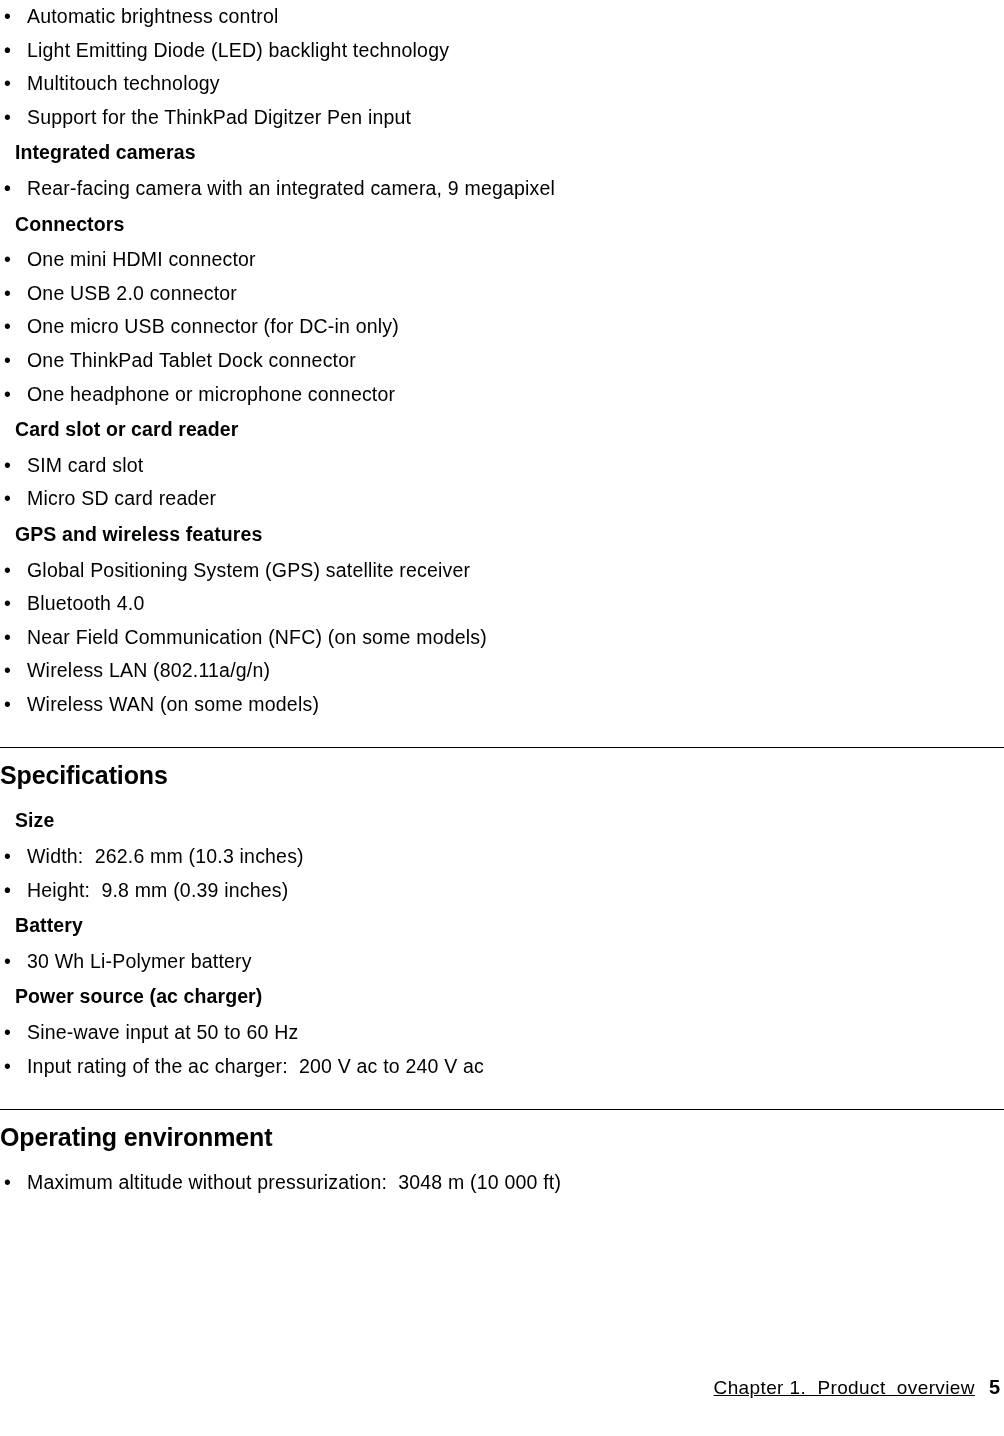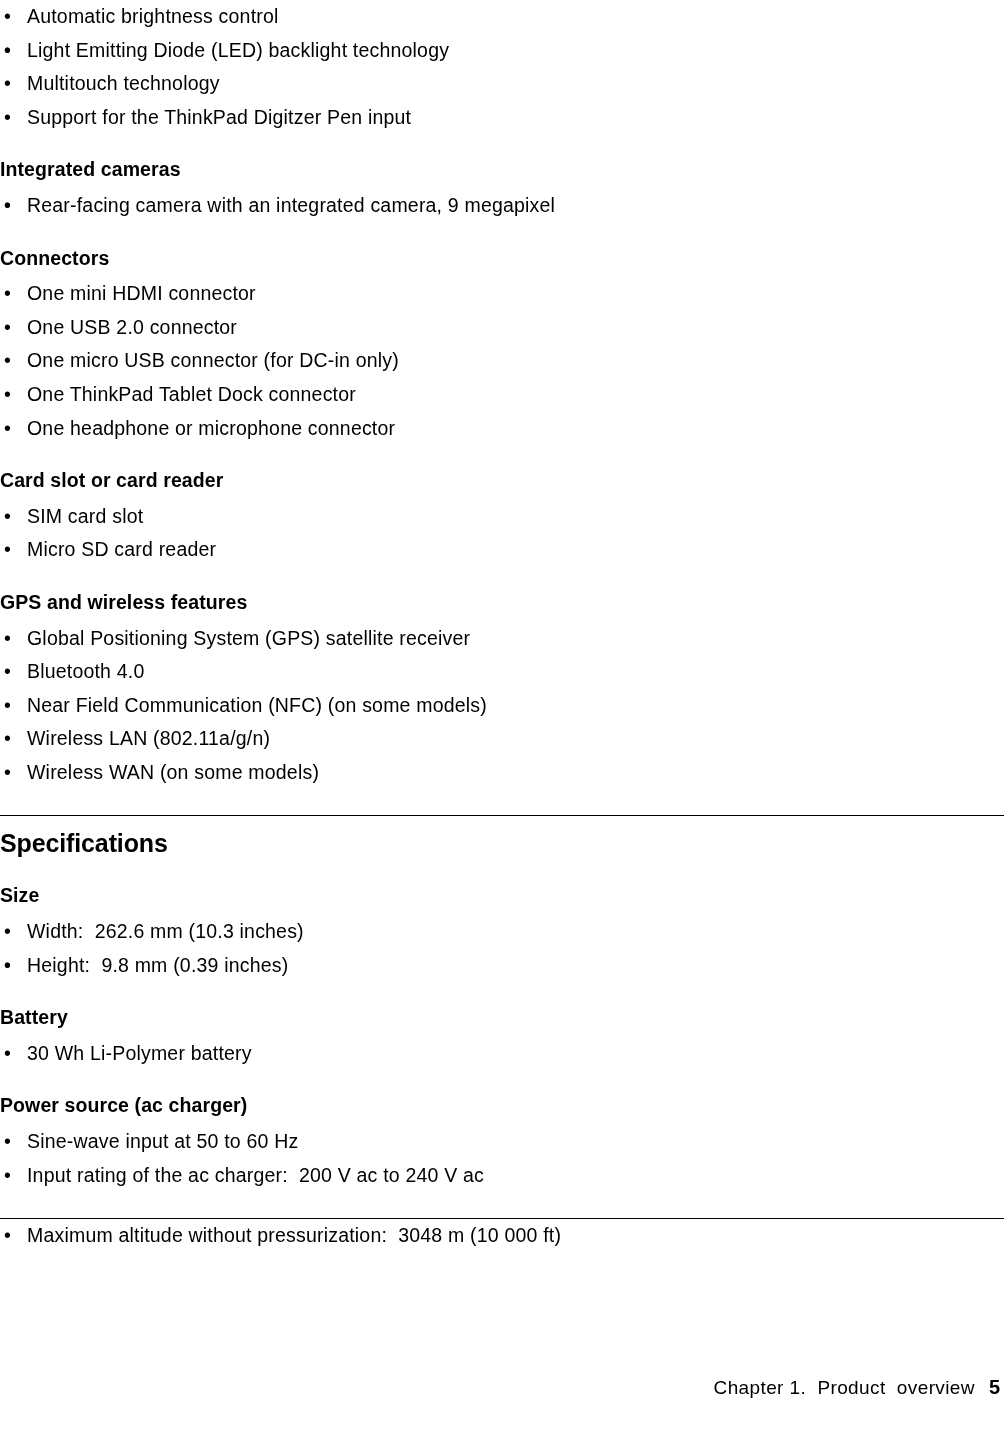--- a/index.html
+++ b/index.html
@@ -50,22 +50,23 @@
     line-height: 33.6px;
     text-align: left;
   }
 
   
   .sub-heading {
     font-size: 19.5px;
     line-height: 33.6px;
     font-weight: bold;
     letter-spacing: 0.005em;
-    margin-top: 19px;
+    margin-top: 2px;
     margin-bottom: 2px;
+    padding-left: 15px;
   }
 
   
   .section-heading {
     font-size: 25px;
     line-height: 34px;
     font-weight: bold;
     letter-spacing: -0.005em;
     margin-top: 10px;
     margin-bottom: 12px;
@@ -90,20 +91,21 @@
     width: 1004px;
     text-align: right;
     padding-right: 4px;
     box-sizing: border-box;
     font-size: 19px;
     line-height: 24px;
     white-space: pre;
   }
   .page-footer .footer-chapter {
     letter-spacing: 0.02em;
+    text-decoration: underline;
   }
   .page-footer .footer-pagenum {
     font-weight: bold;
     font-size: 20px;
     margin-left: 14px;
   }
 </style>
 </head>
 <body>
 
@@ -164,20 +166,21 @@
       <div class="bullet-item"><span class="bullet-glyph">•</span><span>30 Wh Li-Polymer battery</span></div>
     </div>
 
     <div class="section-block">
       <div class="sub-heading">Power source (ac charger)</div>
       <div class="bullet-item"><span class="bullet-glyph">•</span><span>Sine-wave input at 50 to 60 Hz</span></div>
       <div class="bullet-item"><span class="bullet-glyph">•</span><span>Input rating of the ac charger:  200 V ac to 240 V ac</span></div>
     </div>
 
     <div class="section-rule"></div>
+    <div class="section-heading">Operating environment</div>
 
     <div class="section-block">
       <div class="bullet-item"><span class="bullet-glyph">•</span><span>Maximum altitude without pressurization:  3048 m (10 000 ft)</span></div>
     </div>
 
   </div>
 
   <div class="page-footer">
     <span class="footer-chapter">Chapter 1.  Product  overview</span><span class="footer-pagenum">5</span>
   </div>

